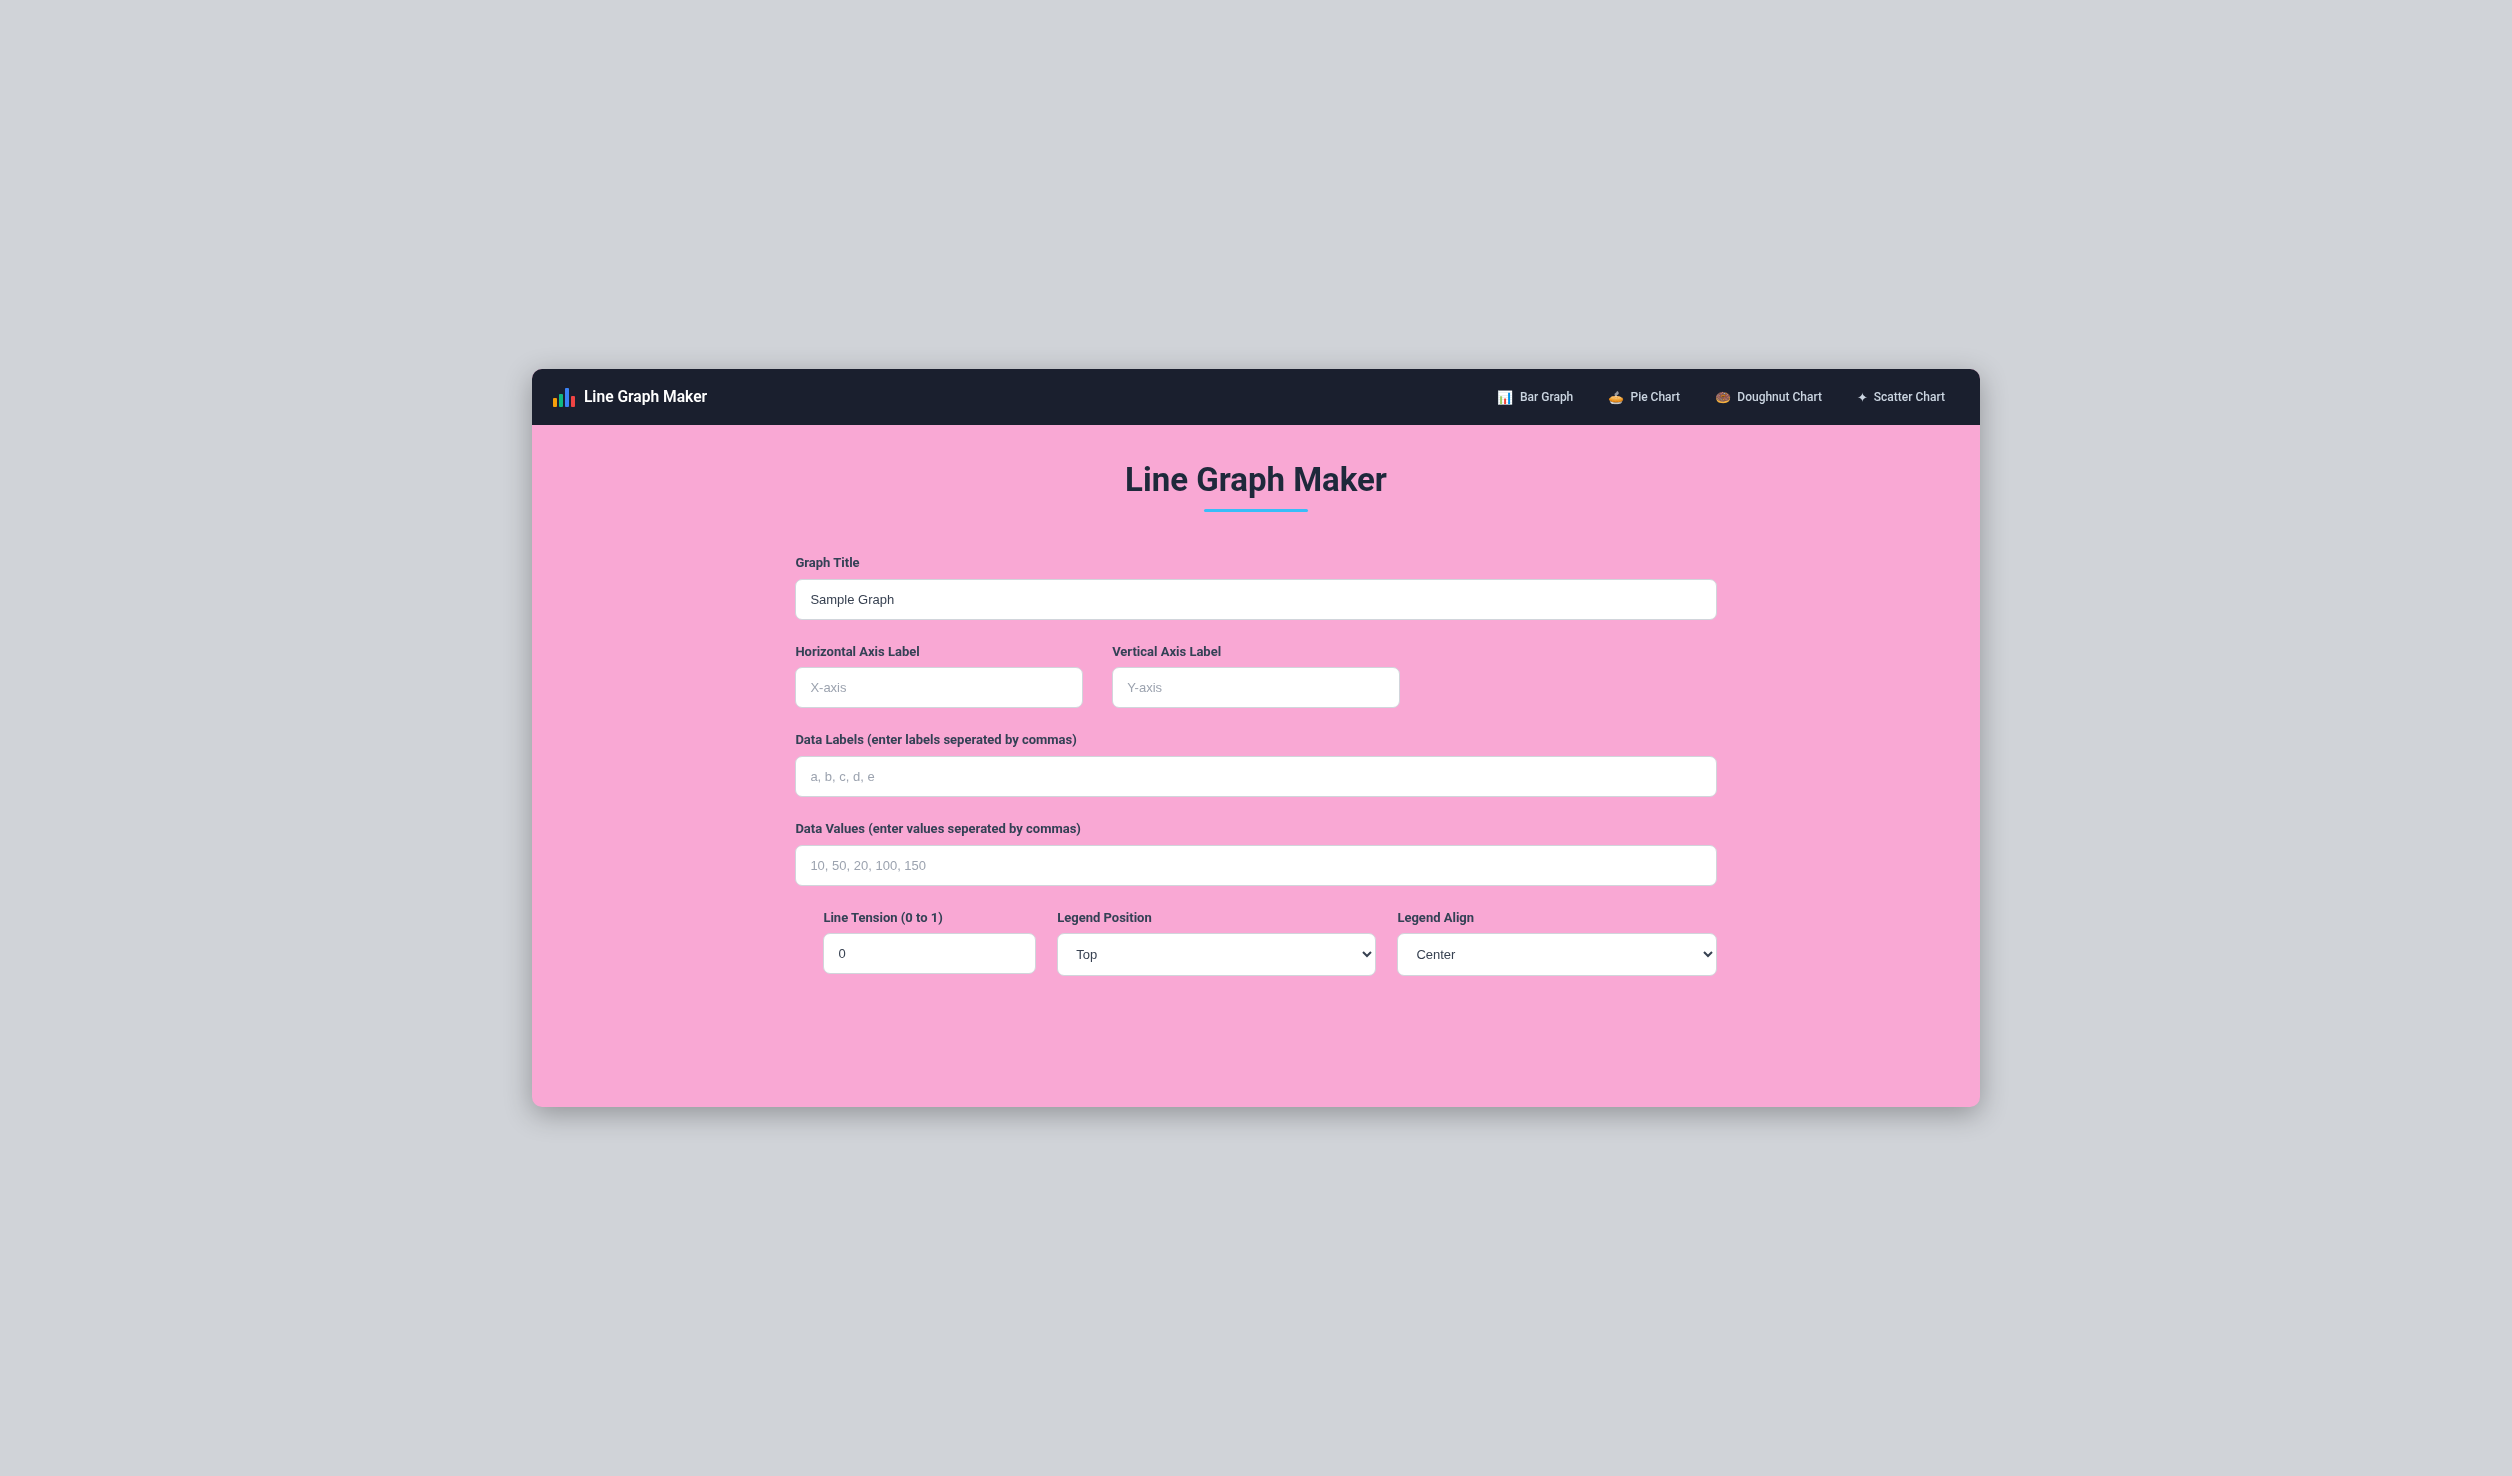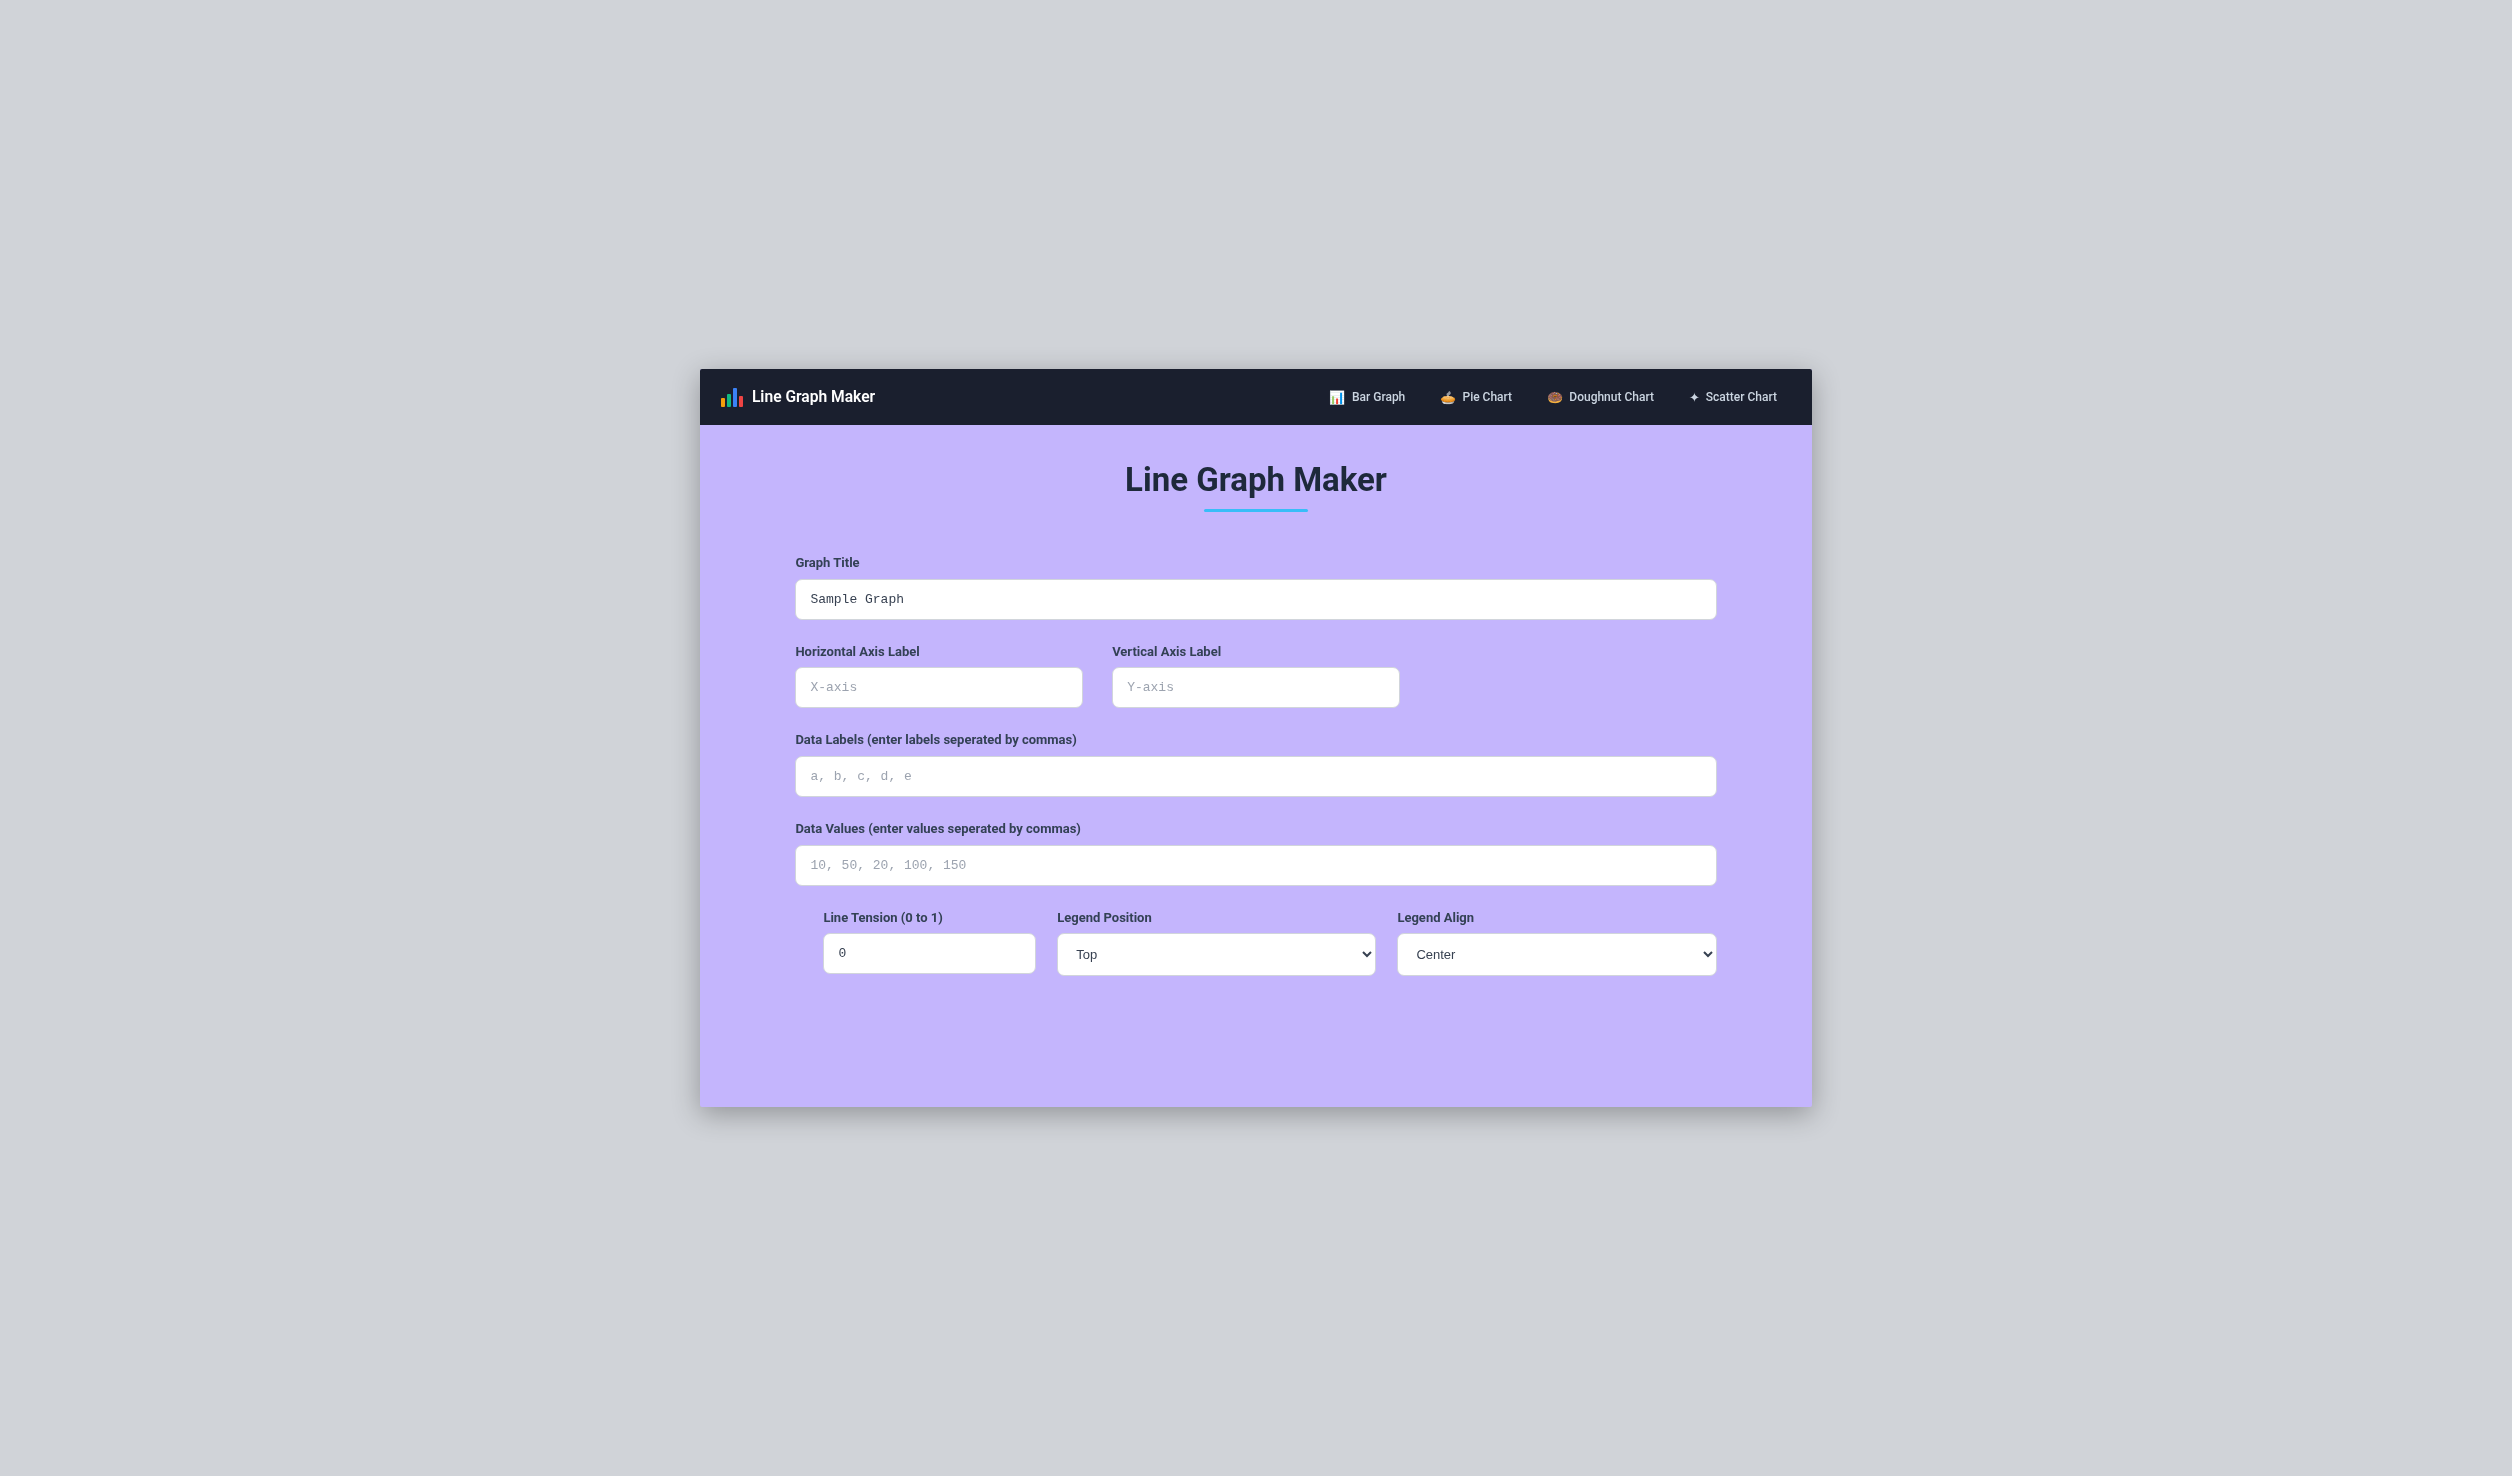--- a/index.html
+++ b/index.html
@@ -11,24 +11,24 @@
     body {
       font-family: -apple-system, BlinkMacSystemFont, 'Segoe UI', Roboto, sans-serif;
       background: #d0d3d8;
       min-height: 100vh;
       display: flex;
       align-items: center;
       justify-content: center;
     }
 
     .window-frame {
-      width: 1112px;
+      width: 1448px;
       min-height: 738px;
-      background: #c4b5fd;
-      border-radius: 2px;
+      background: #f9a8d4;
+      border-radius: 10px;
       overflow: hidden;
       box-shadow: 0 7px 28px rgba(0,0,0,0.3);
     }
 
     
     .navbar {
       background: #1a1f2e;
       display: flex;
       align-items: center;
       justify-content: space-between;
@@ -137,21 +137,20 @@
     .form-input {
       width: 100%;
       padding: 12px 14px;
       border: 1.3px solid #d1d5db;
       border-radius: 7px;
       font-size: 13px;
       color: #374151;
       background: #ffffff;
       outline: none;
       transition: border-color 0.2s;
-      font-family: Liberation Mono, monospace;
     }
 
     .form-input::placeholder {
       color: #9ca3af;
     }
 
     .form-row {
       display: grid;
       gap: 29px;
     }

